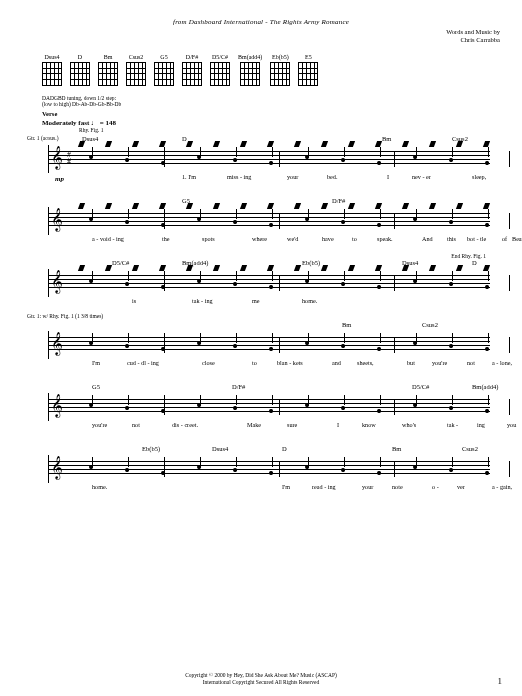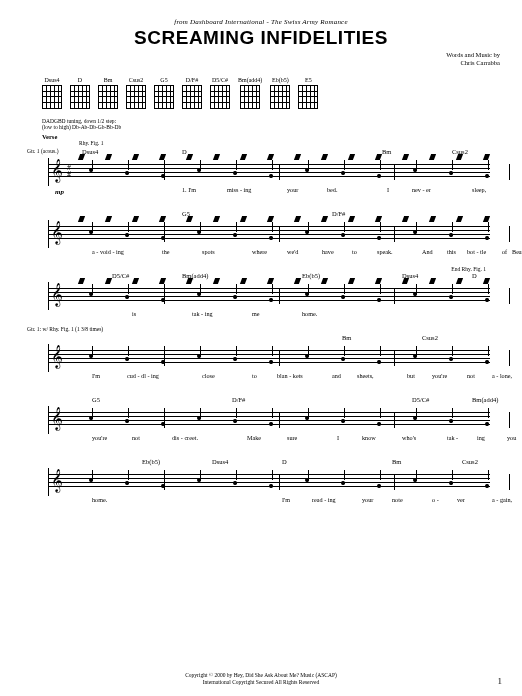--- a/index.html
+++ b/index.html
@@ -34,24 +34,23 @@
   .footer { position: absolute; bottom: 10px; left: 0; right: 0; text-align: center; font-size: 5.5px; line-height: 1.3; }
   .page-num { position: absolute; bottom: 10px; right: 20px; font-size: 9px; }
   .slash { position: absolute; width: 5px; height: 6px; background: #000; transform: skewX(-20deg); }
 </style>
 </head>
 <body>
 
 <div class="page">
 
   <div class="source">
-    <span>from Dashboard International - </span><span class="album">The Swiss Army Romance</span>
+    <span>from Dashboard International - </span><span class="album">The Rights Army Romance</span>
   </div>
 
-  <div class="title">SCREAMING INFIDELITIES</div>
 
   <div class="credits">
     <div>Words and Music by</div>
     <div>Chris Carrabba</div>
   </div>
 
   <div class="chord-guide" id="chord-guide">
       <div class="chord-box">
         <div class="name">Dsus4</div>
         <div class="grid"></div>
@@ -103,20 +102,21 @@
         <div class="fret"></div>
       </div>
     </div>
 
   <div class="tuning">
     <div>DADGBD tuning, down 1/2 step:</div>
     <div>(low to high) Db-Ab-Db-Gb-Bb-Db</div>
   </div>
 
   <div class="section-label">Verse</div>
+  <div class="tempo">Moderately fast ♩ = 148</div>
 
   <div id="systems">
       <div class="system">
         <div class="chord-row" style="position: relative;">
           <span style="left: 30px;">Dsus4</span>
           <span style="left: 130px;">D</span>
           <span style="left: 330px;">Bm</span>
           <span style="left: 400px;">Csus2</span>
         </div>
         <div class="staff">

